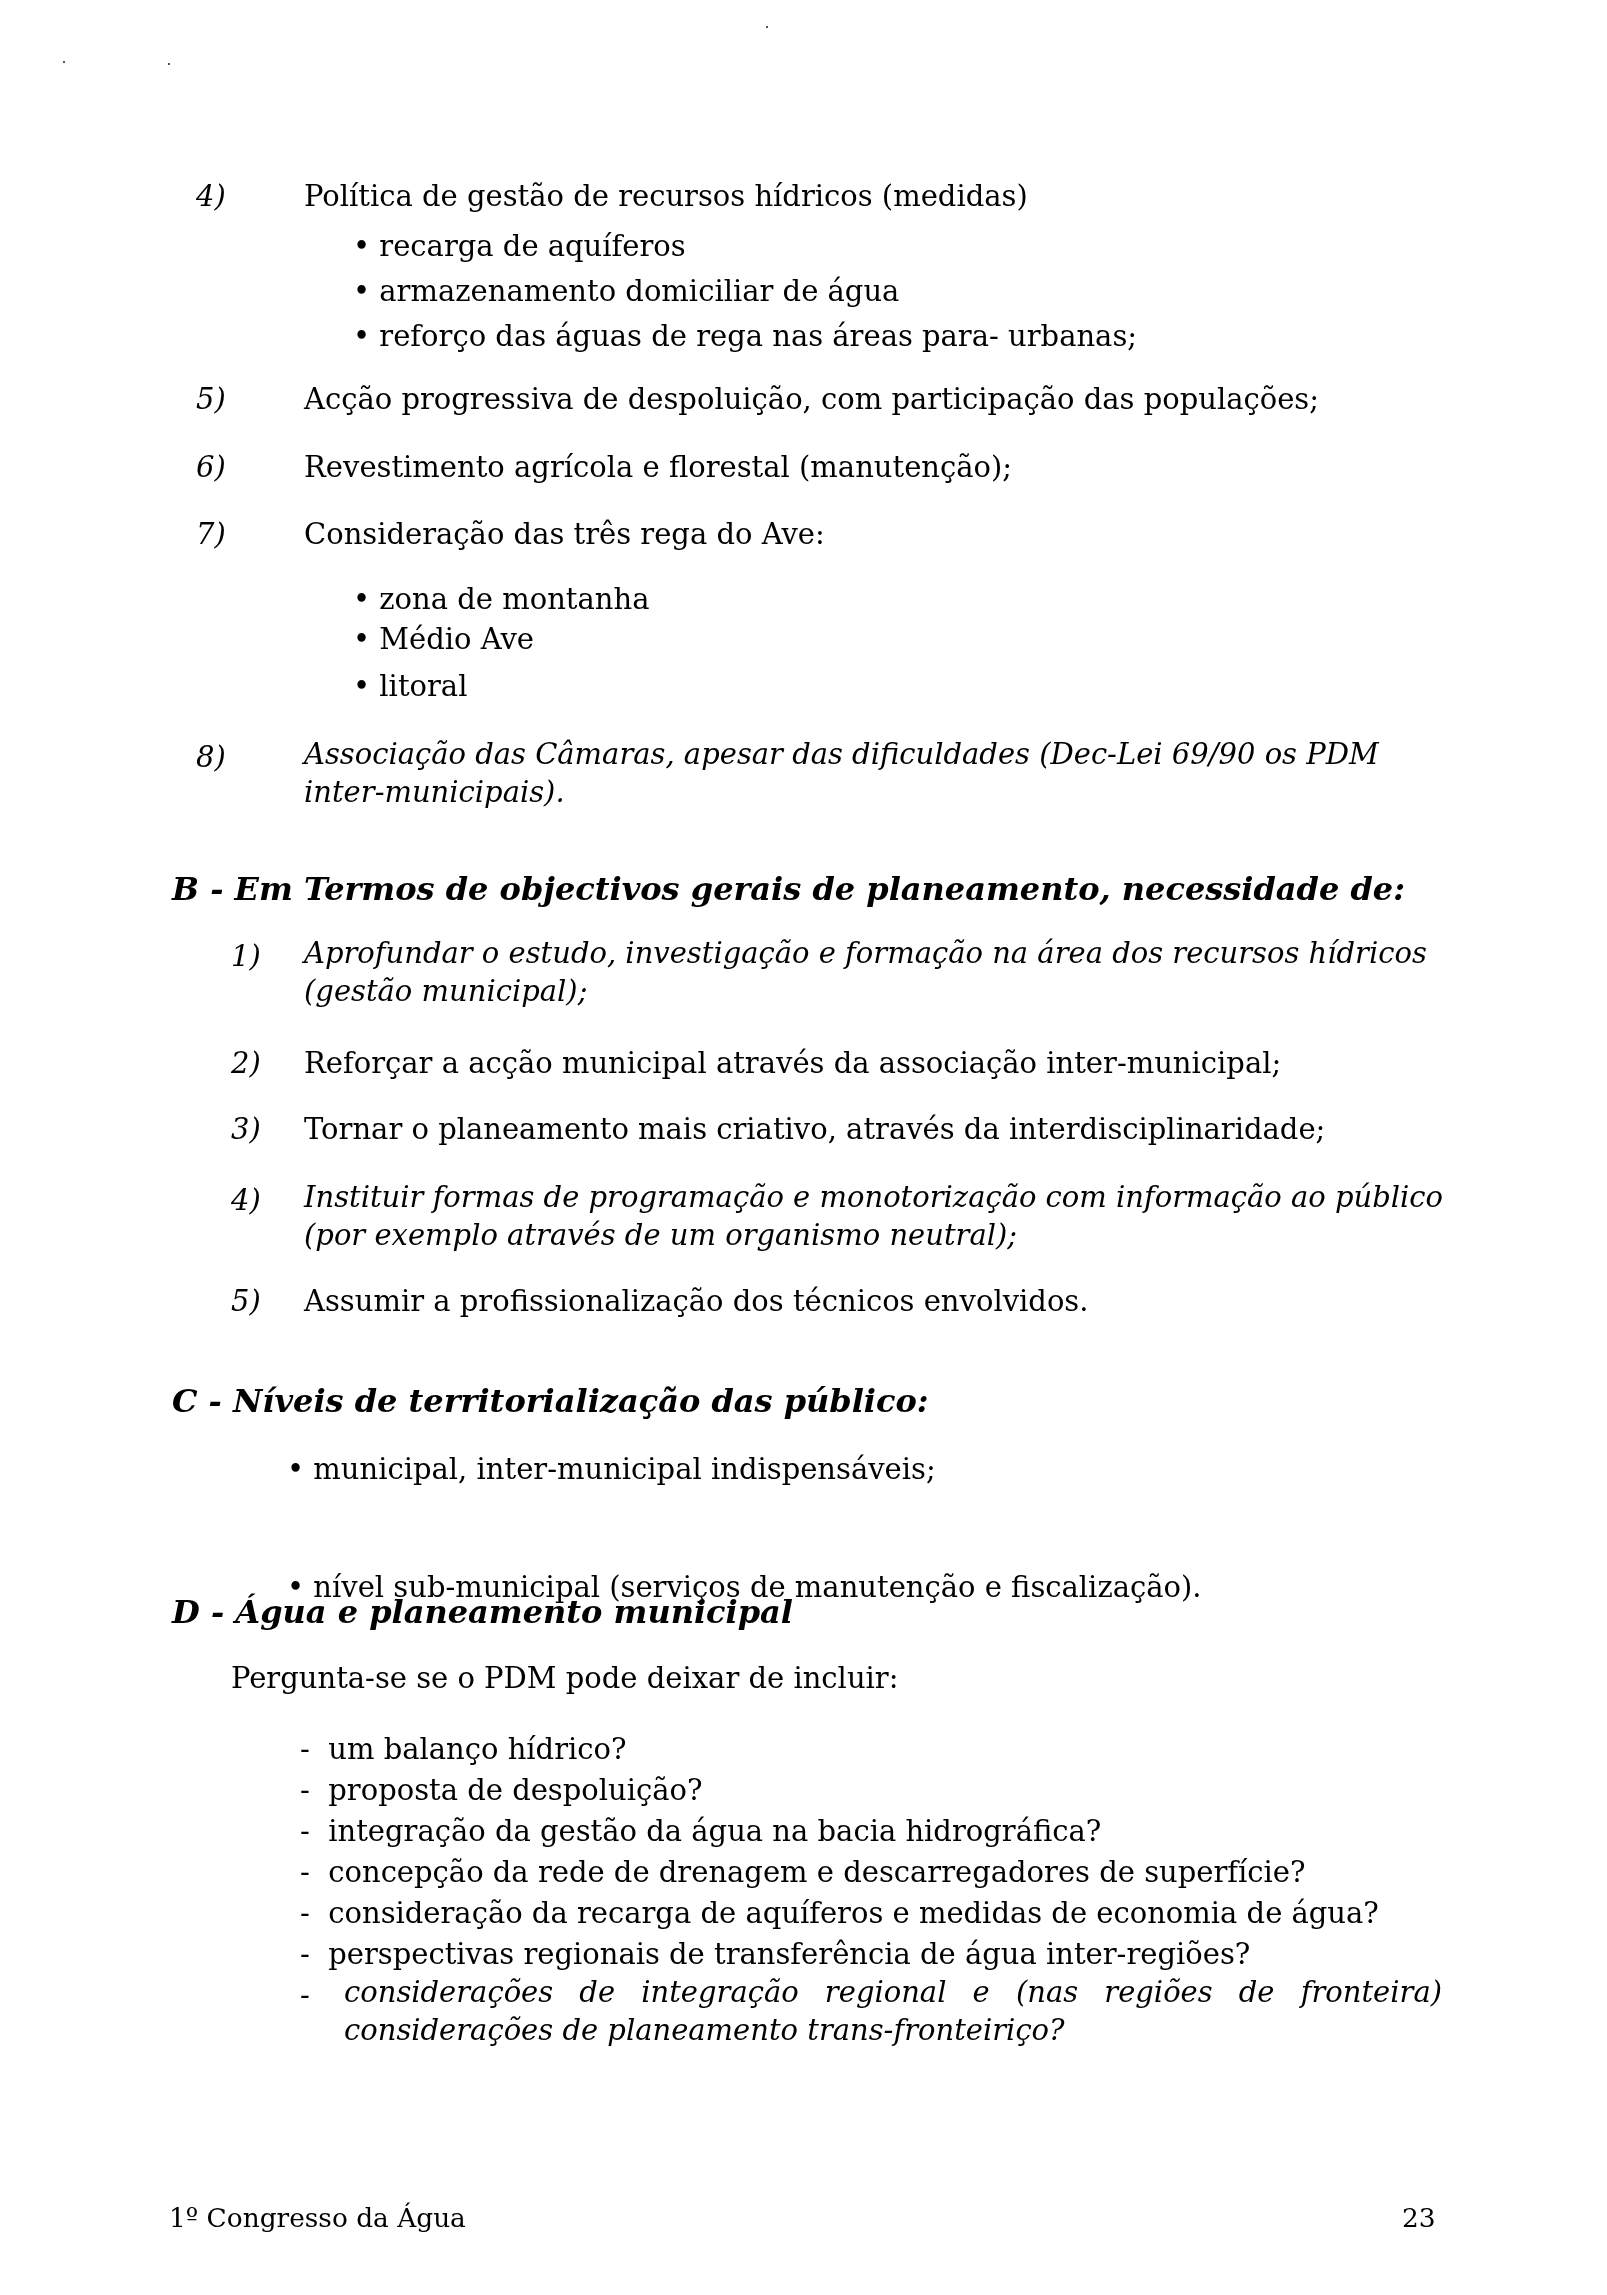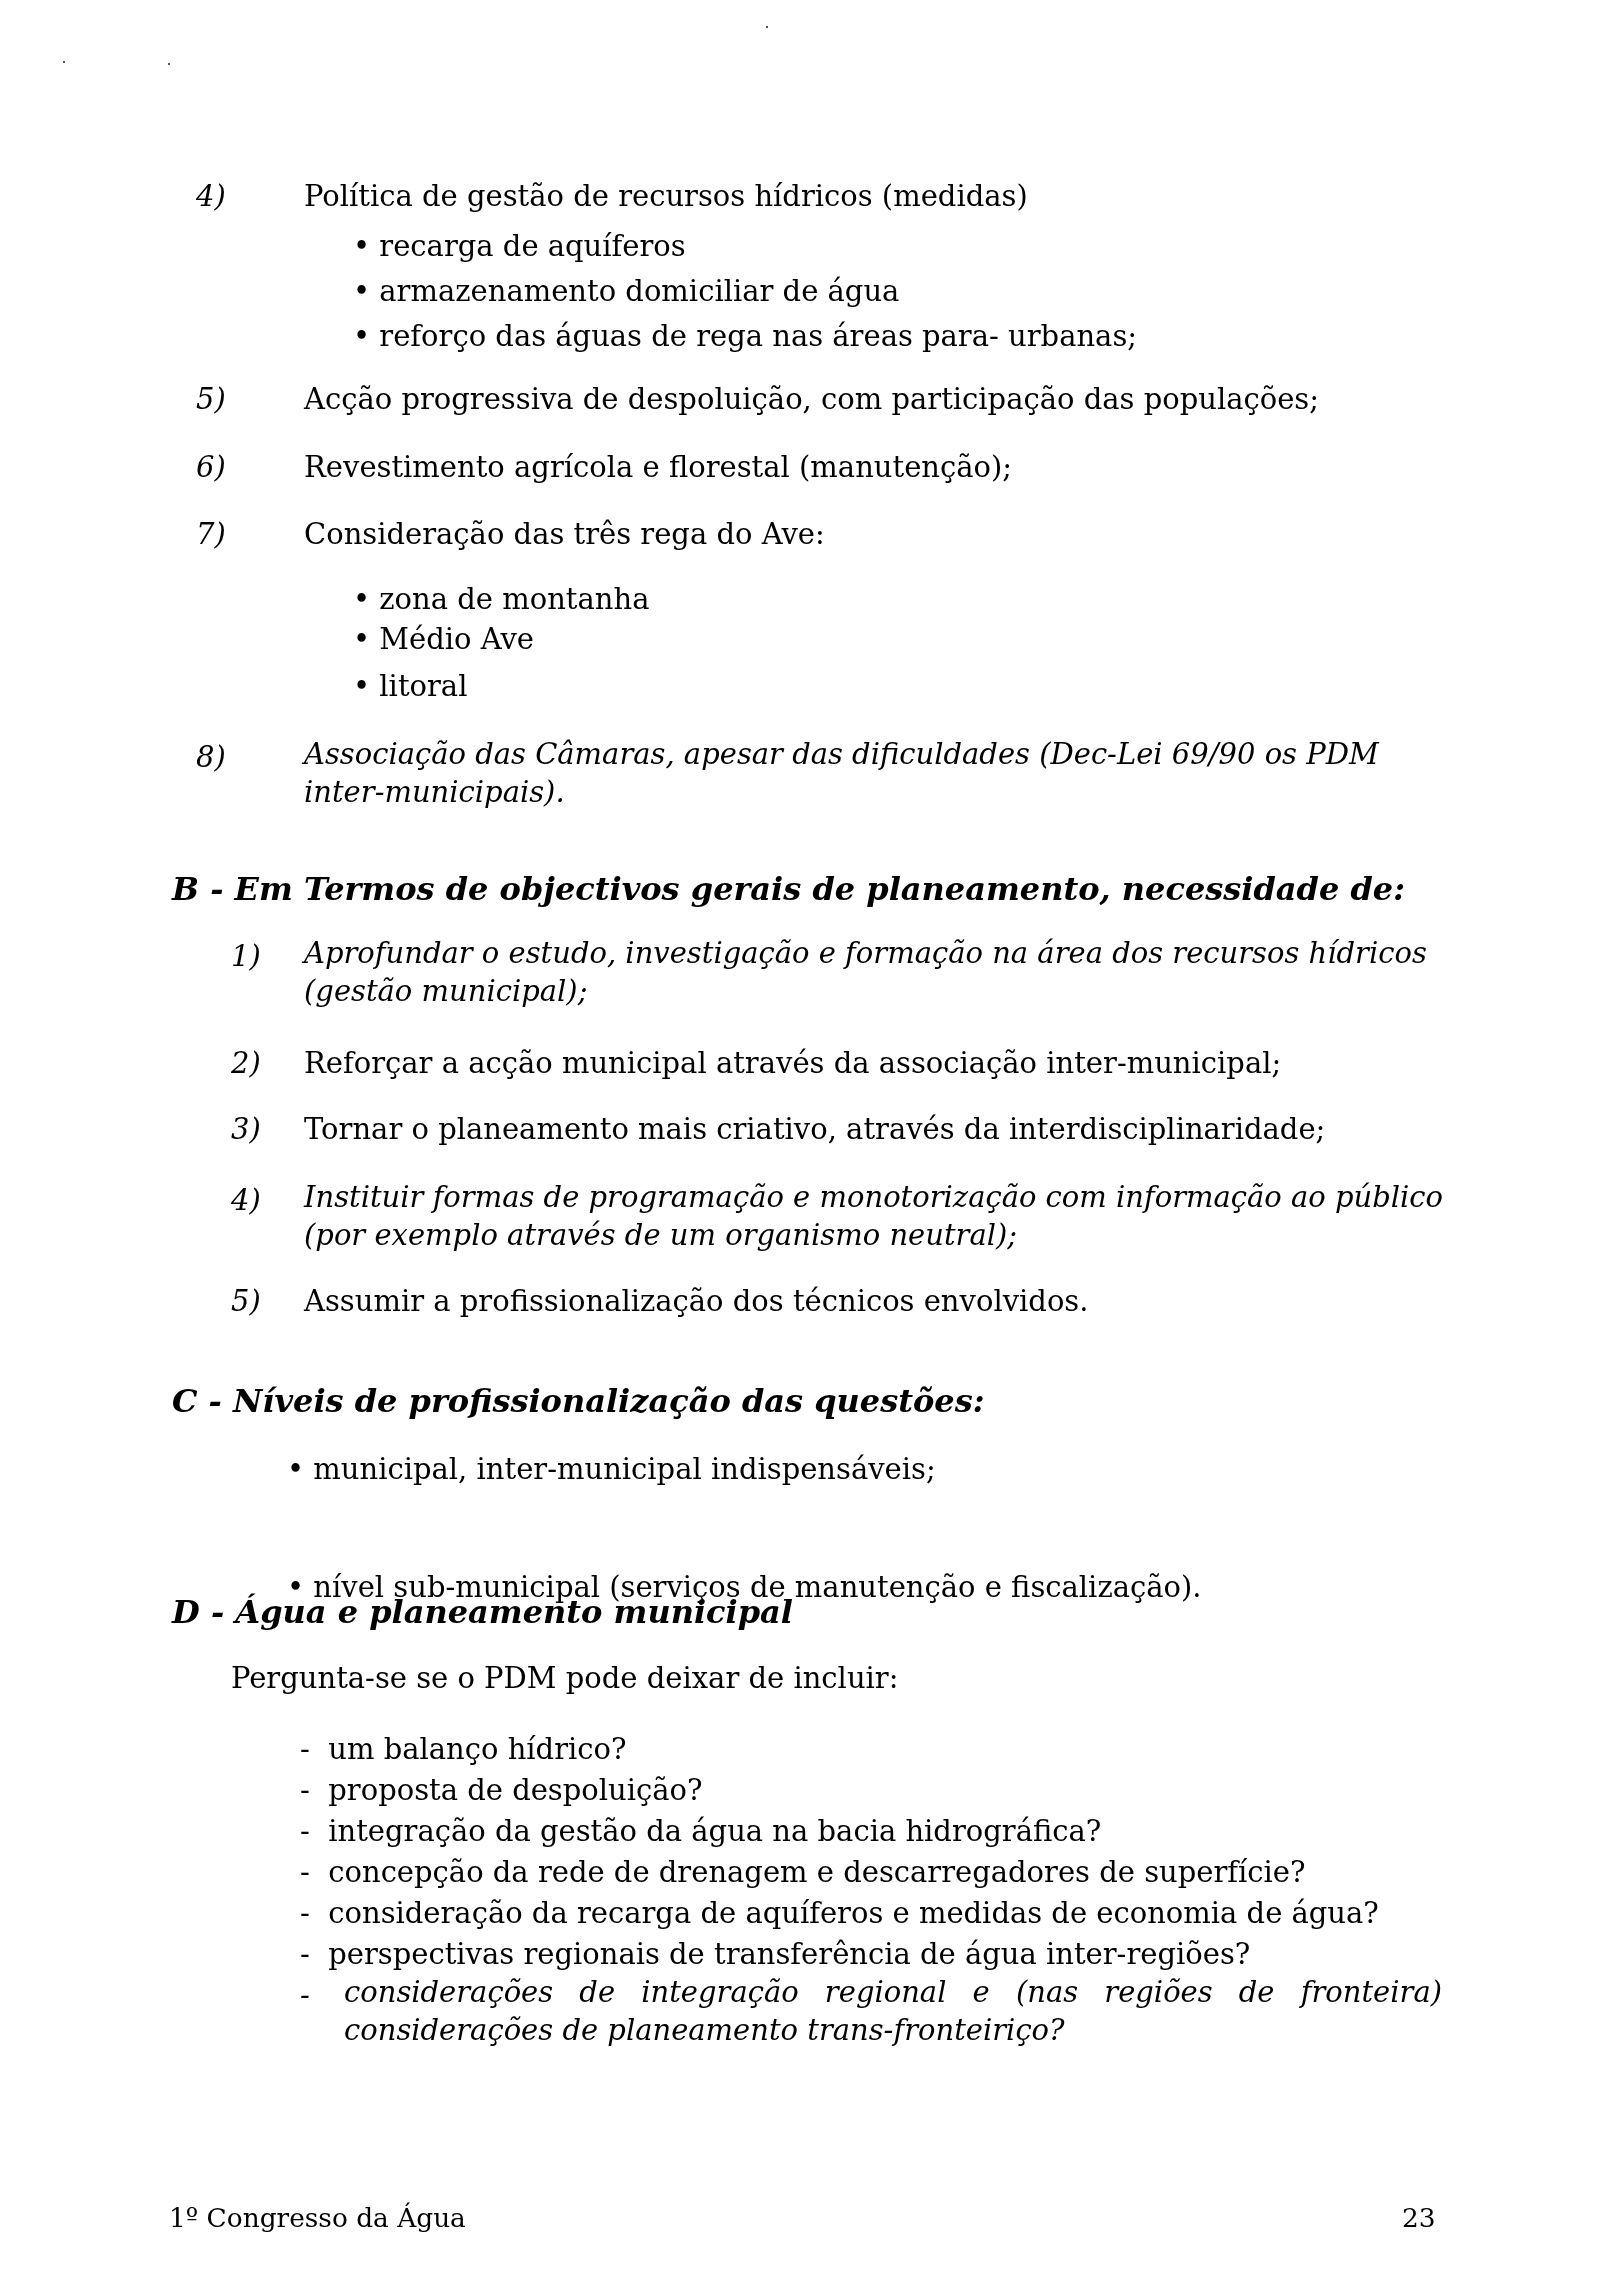--- a/index.html
+++ b/index.html
@@ -50,21 +50,21 @@
   <span class="line" style="left:304px;top:1046px">Reforçar a acção municipal através da associação inter-municipal;</span>
   <span class="num" style="left:231px;top:1112px">3)</span>
   <span class="line" style="left:304px;top:1112px">Tornar o planeamento mais criativo, através da interdisciplinaridade;</span>
   <span class="num" style="left:231px;top:1183px">4)</span>
   <span class="wrap" style="left:304px;top:1178px;width:1164px">Instituir formas de programação e monotorização com informação ao público (por exemplo através de um organismo neutral);</span>
   <span class="num" style="left:231px;top:1284px">5)</span>
   <span class="line" style="left:304px;top:1284px">Assumir a profissionalização dos técnicos envolvidos.</span>
 </div>
 
 <div>
-  <span class="head" style="left:172px;top:1382px">C - Níveis de profissionalização das questões:</span>
+  <span class="head" style="left:172px;top:1382px">C - Níveis de territorialização das público:</span>
   <span class="line" style="left:287px;top:1452px"><span>•</span> <span>municipal, inter-municipal indispensáveis;</span></span>
   <span class="line" style="left:287px;top:1570px"><span>•</span> <span>nível sub-municipal (serviços de manutenção e fiscalização).</span></span>
 </div>
 
 <div>
   <span class="head" style="left:172px;top:1593px">D - Água e planeamento municipal</span>
   <span class="line" style="left:231px;top:1661px">Pergunta-se se o PDM pode deixar de incluir:</span>
   <span class="line" style="left:300px;top:1732px"><span>-</span>&nbsp;&nbsp;<span>um balanço hídrico?</span></span>
   <span class="line" style="left:300px;top:1773px"><span>-</span>&nbsp;&nbsp;<span>proposta de despoluição?</span></span>
   <span class="line" style="left:300px;top:1814px"><span>-</span>&nbsp;&nbsp;<span>integração da gestão da água na bacia hidrográfica?</span></span>

